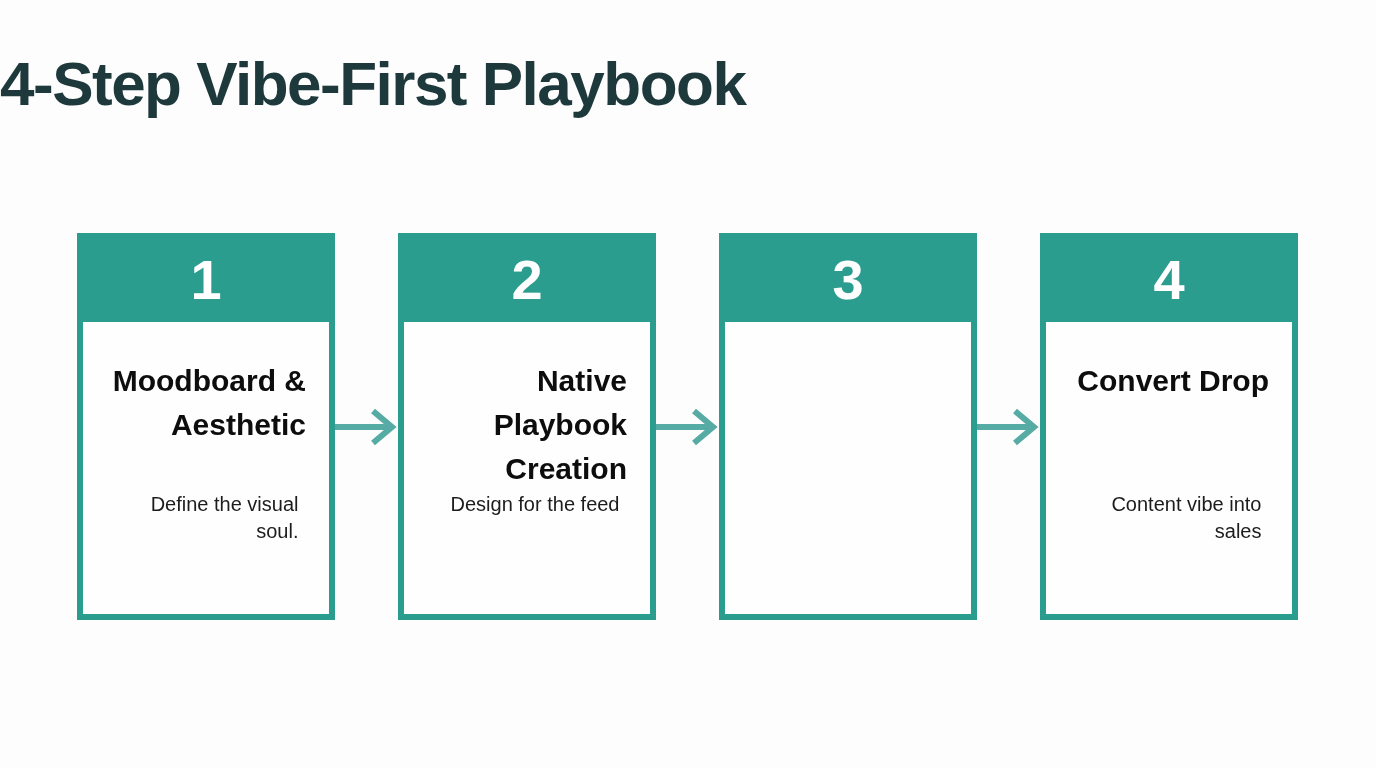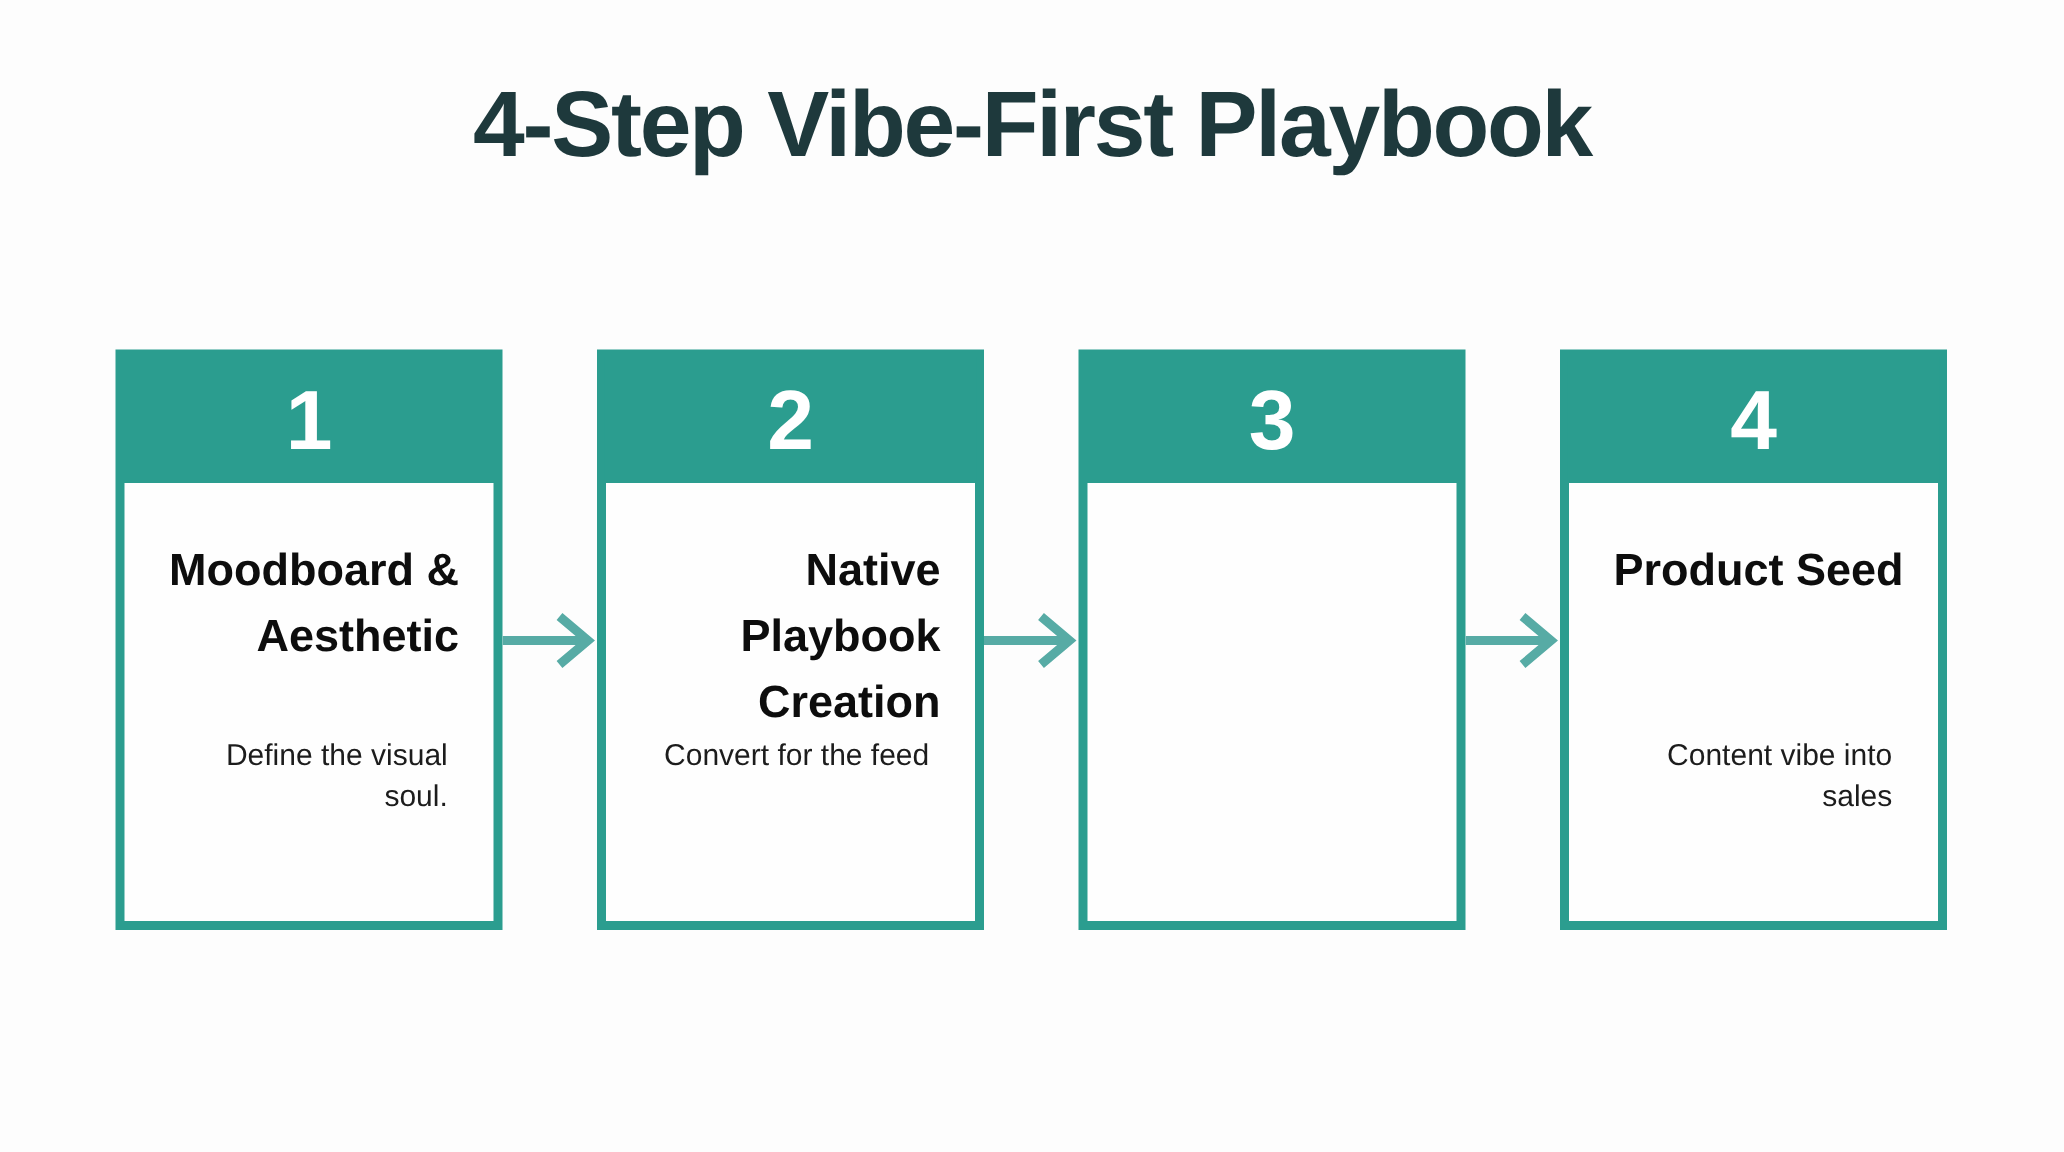--- a/index.html
+++ b/index.html
@@ -23,21 +23,21 @@
   .page {
     position: relative;
     width: 1376px;
     height: 768px;
   }
   .main-title {
     position: absolute;
     top: 48px;
     left: 0;
     width: 100%;
-    text-align: center;
+    text-align: left;
     font-size: 62px;
     font-weight: 800;
     letter-spacing: -1.5px;
     color: var(--heading);
   }
   .steps {
     position: absolute;
     top: 233px;
     left: 77px;
     display: flex;
@@ -127,21 +127,21 @@
         <path class="arrow-line" d="M38,8 L57,24 L38,40"></path>
       </svg>
     </div>
 
     <div class="step-card">
       <div class="step-header">
         <span class="step-number">2</span>
       </div>
       <div class="step-body">
         <div class="step-title">Native Playbook Creation</div>
-        <div class="step-desc">Convert for the feed</div>
+        <div class="step-desc">Design for the feed</div>
       </div>
     </div>
 
     <div class="arrow-wrap">
       <svg width="63" height="48" viewBox="0 0 63 48" aria-hidden="true">
         <path class="arrow-line" d="M0,24 H53"></path>
         <path class="arrow-line" d="M38,8 L57,24 L38,40"></path>
       </svg>
     </div>
 
@@ -156,19 +156,19 @@
         <path class="arrow-line" d="M0,24 H53"></path>
         <path class="arrow-line" d="M38,8 L57,24 L38,40"></path>
       </svg>
     </div>
 
     <div class="step-card">
       <div class="step-header">
         <span class="step-number">4</span>
       </div>
       <div class="step-body">
-        <div class="step-title">Product Seed</div>
+        <div class="step-title">Convert Drop</div>
         <div class="step-desc">Content vibe into sales</div>
       </div>
     </div>
 
   </div>
 </div>
 
 </body></html>

